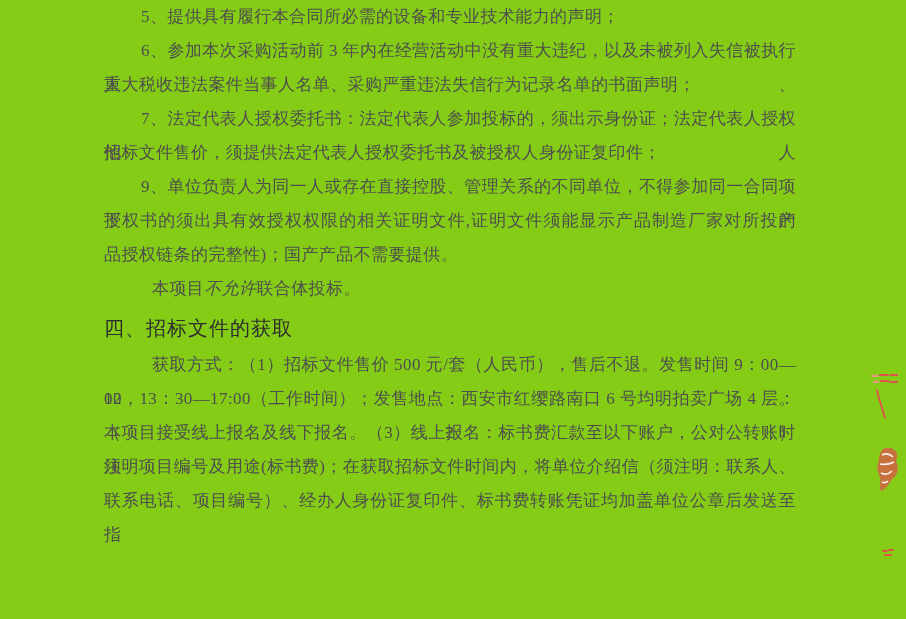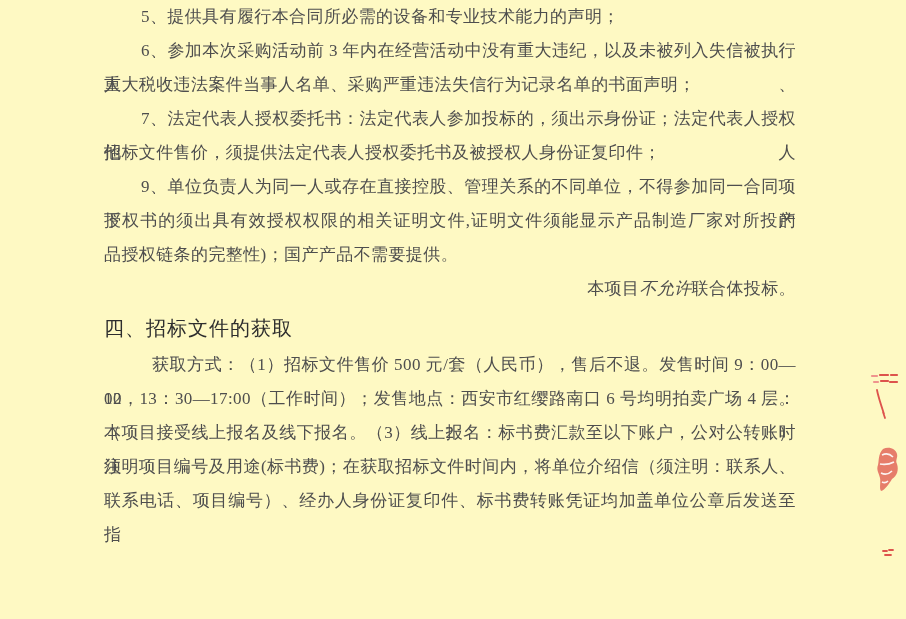--- a/index.html
+++ b/index.html
@@ -1,20 +1,20 @@
 <!DOCTYPE html>
 <html><head>
 <meta charset="utf-8">
 <style>
   html, body { margin: 0; padding: 0; }
   .page {
     position: relative;
     width: 906px;
     height: 619px;
-    background: #fef9c3;
+    background: #84cc16;
     overflow: hidden;
     font-family: "Liberation Serif", "DejaVu Serif", serif;
   }
   .content {
     position: absolute;
     left: 104px;
     top: 0;
     width: 692px;
     font-size: 17px;
     letter-spacing: 0.4px;
@@ -22,21 +22,21 @@
   .line {
     height: 34px;
     line-height: 34px;
     white-space: normal;
   }
   .line.fill {
     text-align: justify;
     text-align-last: justify;
   }
   .indent-num  { text-indent: 37px; }
-  .indent-para { text-indent: 48px; text-align: right; }
+  .indent-para { text-indent: 48px; }
   .line.heading {
     height: 40px;
     line-height: 40px;
     margin-top: 2px;
     font-size: 20px;
     font-weight: normal;
     letter-spacing: 1px;
     font-family: "Liberation Sans", "DejaVu Sans", sans-serif;
     text-indent: 0;
   }

